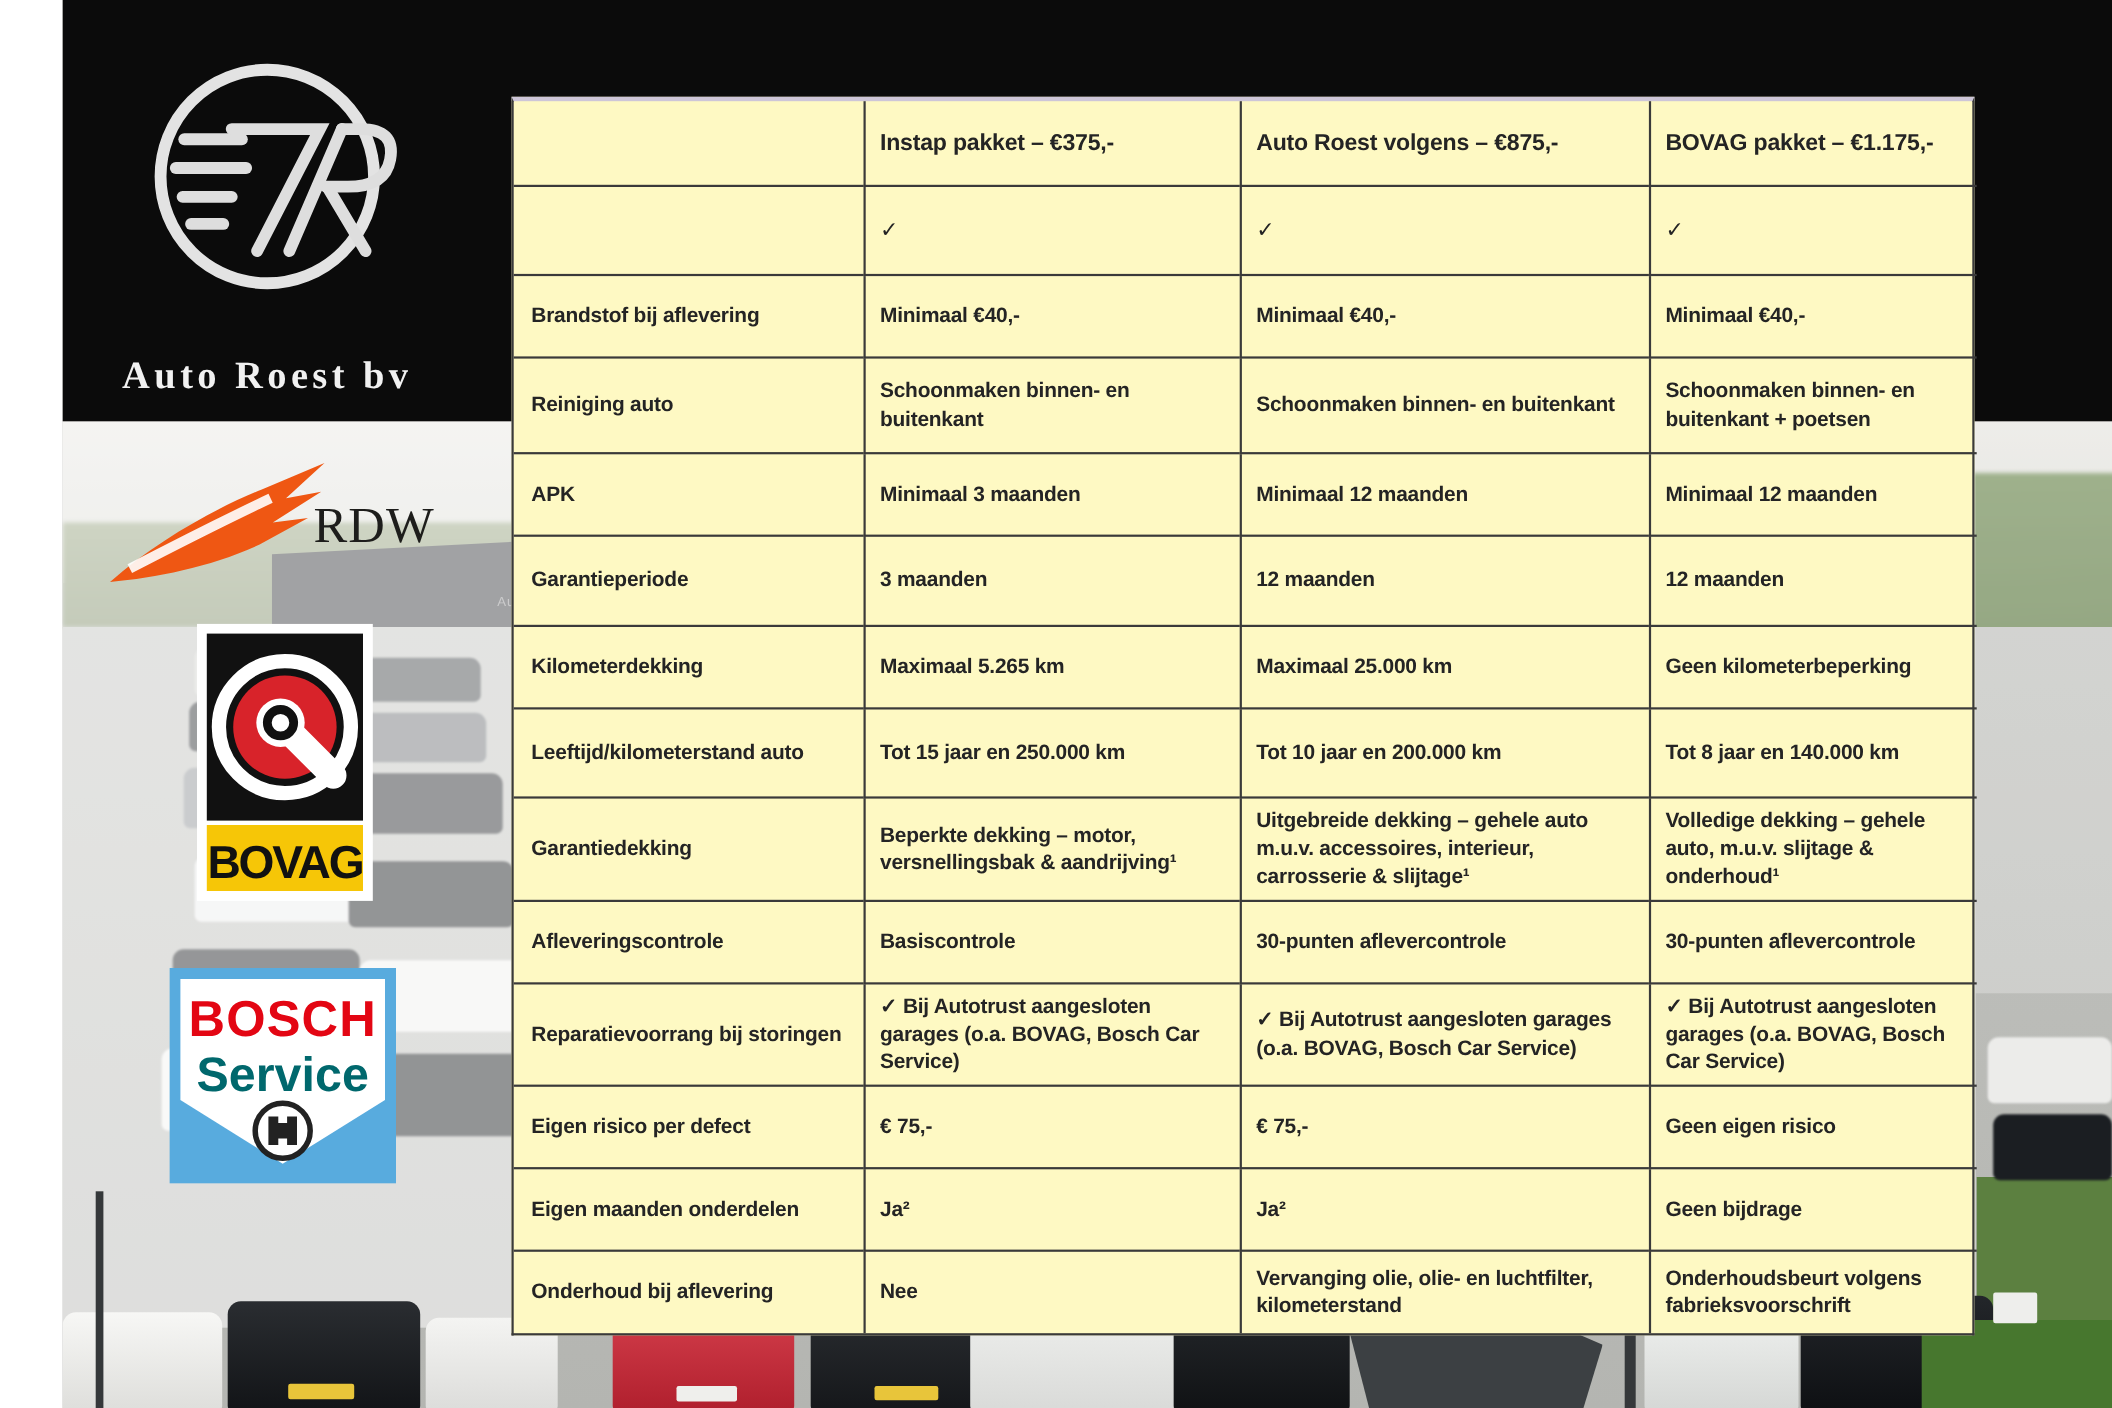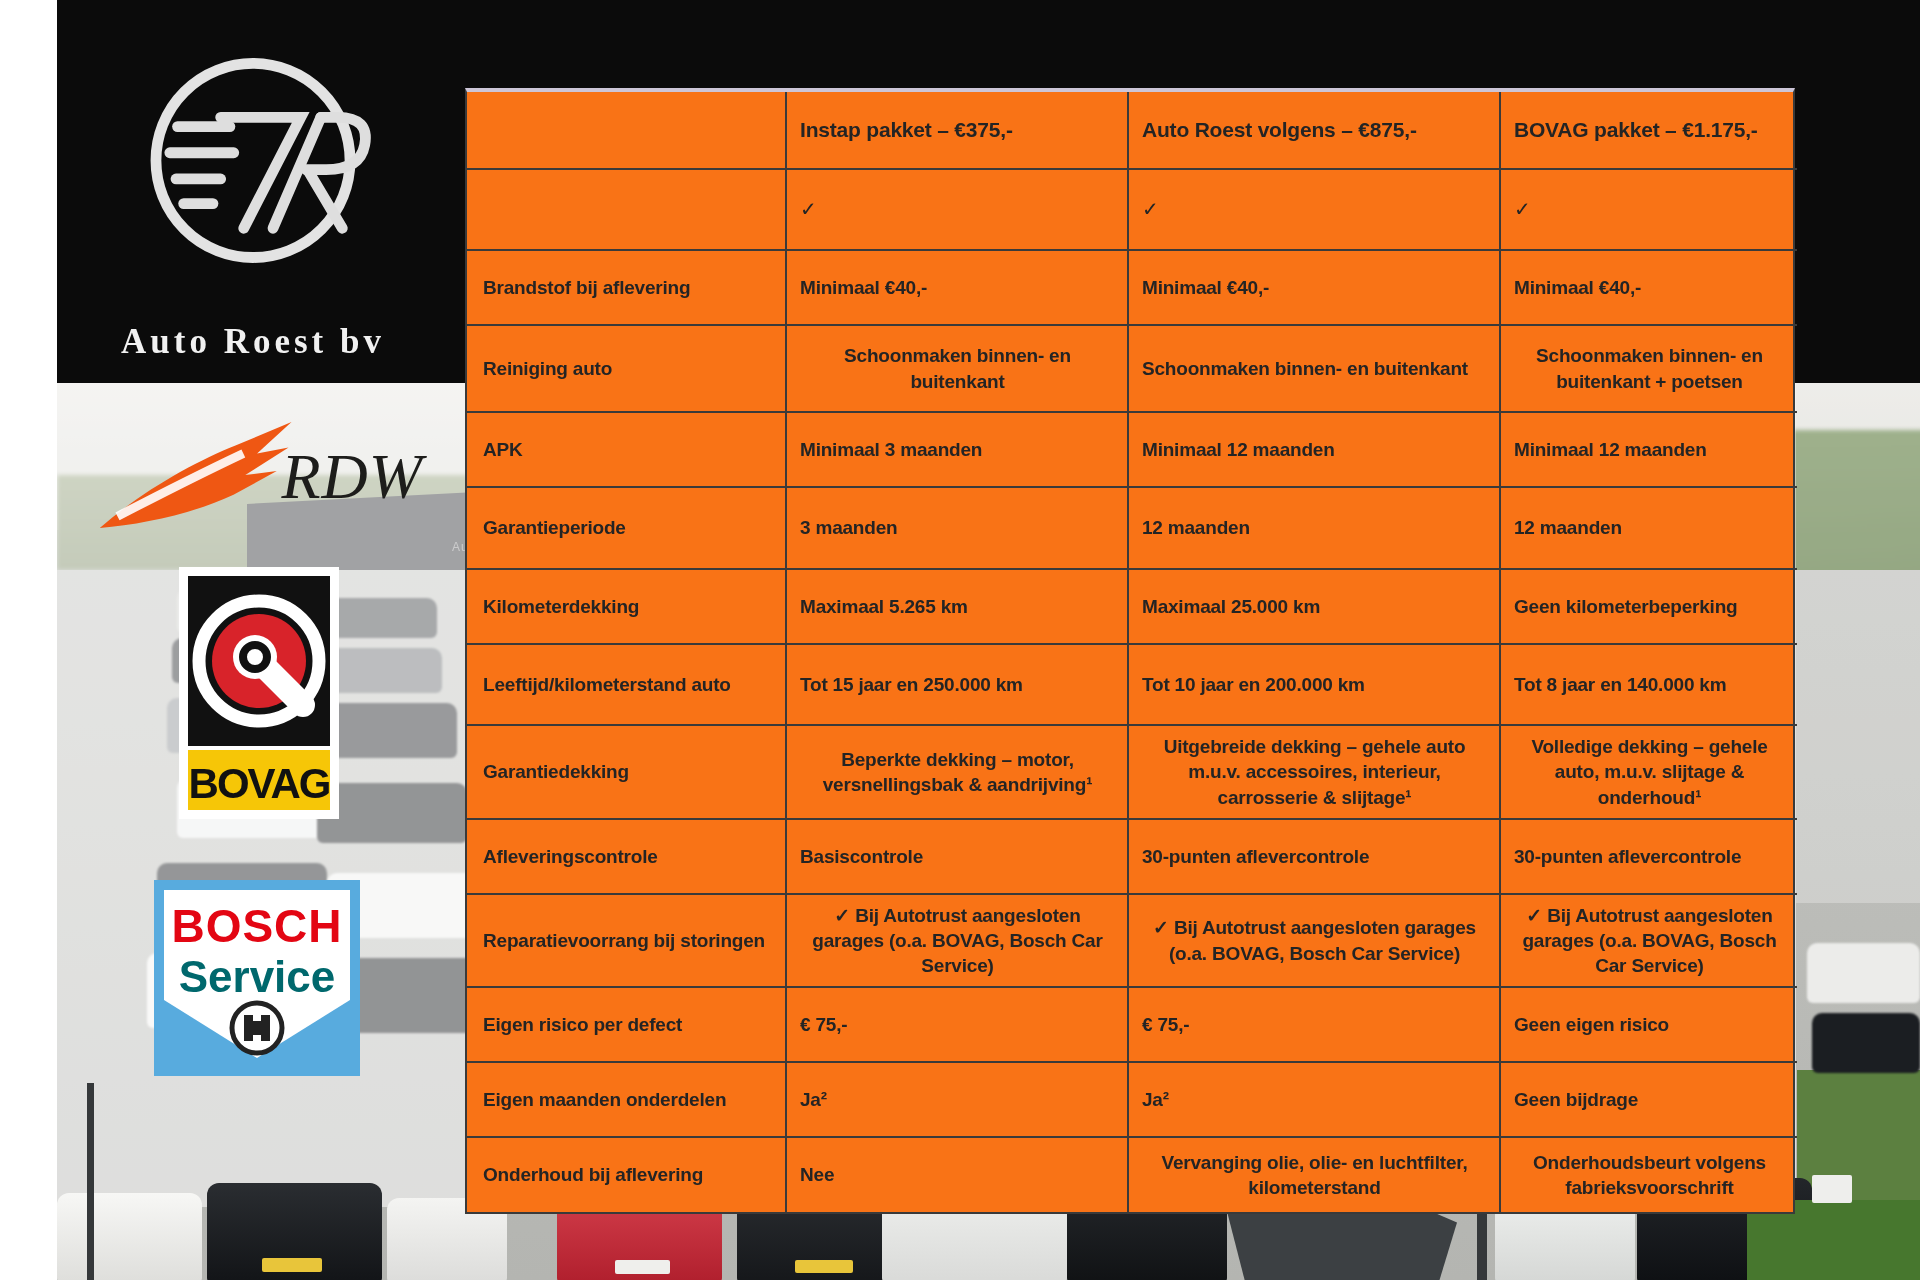--- a/index.html
+++ b/index.html
@@ -26,43 +26,43 @@
   .car { position:absolute; border-radius:10px 10px 6px 6px; filter:blur(1.2px); }
   .car.sharp { filter:none; border-radius:12px 12px 5px 5px; }
   .plate { position:absolute; border-radius:2px; filter:none; }
   .pole { position:absolute; background:#35383a; filter:none; }
   .canopy { position:absolute; background:#3c4043; clip-path:polygon(8% 100%, 0 35%, 50% 0, 100% 45%, 92% 100%); }
   .fade-main { position:absolute; left:0; top:383px; width:1739px; height:824px; background:rgba(255,255,255,.55); }
   .fade-right { position:absolute; left:1739px; top:383px; width:124px; height:520px; background:rgba(255,255,255,.28); }
 
   
   .band { position:absolute; left:57px; top:0; width:1863px; height:383px; background:#0b0b0b; }
-  .brand { position:absolute; left:52px; top:0; width:402px; height:298px;font-family:Liberation Serif, serif; }
+  .brand { position:absolute; left:42px; top:0; width:402px; height:298px;font-family:Liberation Serif, serif; }
   .brand svg { position:absolute; left:70px; top:28px; }
   .brand .name { position:absolute; left:0; top:322px; width:100%; text-align:center;
                  color:#f1f1f1; font-size:35px; font-weight:bold; letter-spacing:4px; }
 
   
   .pkg-table { position:absolute; left:465px; top:88px; width:1330px;
                display:grid; grid-template-columns:318px 342px 372px 298px;
                grid-template-rows:78px 81px 75px 87px 75px 82px 75px 81px 94px 75px 93px 75px 75px 74px;
-               background:#f97316; border:2px solid #3a3a3a; border-top:4px solid #cdc6d8;
-               color:#242424;text-align:center; }
+               background:#fef9c3; border:2px solid #3a3a3a; border-top:4px solid #cdc6d8;
+               color:#242424; }
   .tr { display:contents; }
   .td { display:flex; align-items:center; padding:6px 12px 6px 16px;
         border-bottom:2px solid #3a3a3a; font-weight:bold; font-size:19px; line-height:1.32;
         letter-spacing:-0.2px; }
   .tr:last-child .td { border-bottom:none; }
   .td.c2,.td.c3,.td.c4 { border-left:2px solid #3a3a3a; padding-left:13px; }
   .td.head { font-size:21px; }
   .td.check { font-weight:normal; font-size:20px; }
 
   
   .rdw { position:absolute; left:88px; top:413px; width:335px; height:128px; display:flex; align-items:center; }
-  .rdw .word { font-family:"Liberation Serif", serif; font-size:64px; color:#1d1d1b; margin-left:-18px; letter-spacing:1px;font-style:italic; }
+  .rdw .word { font-family:"Liberation Serif", serif; font-size:46px; color:#1d1d1b; margin-left:-18px; letter-spacing:1px; }
   .bovag { position:absolute; left:179px; top:567px; width:160px; height:252px; }
   .bosch { position:absolute; left:154px; top:880px; width:206px; height:196px; }
 </style>
 </head>
 <body>
 
 <div class="stage">
 
   <div class="photo">
     <div class="sky"></div>

